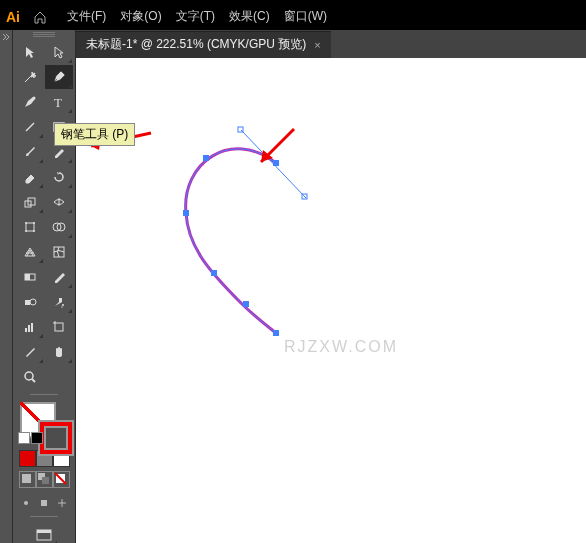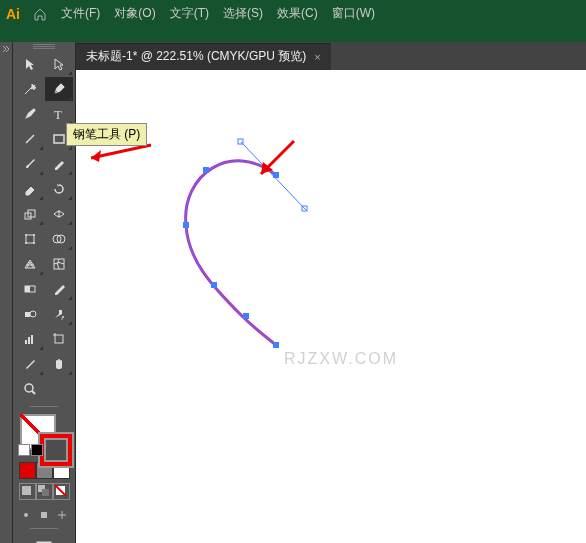--- a/index.html
+++ b/index.html
@@ -1,19 +1,19 @@
 <!DOCTYPE html>
 <html><head>
 <meta charset="utf-8">
 <style>
 body{margin:0;font-family:"Microsoft YaHei",Arial,sans-serif;font-size:12px;color:#ddd;background:#fff;width:586px;height:543px;overflow:hidden;position:relative}
-.titlebar{height:42px;background:#14532d;display:flex;align-items:flex-start}
+.titlebar{height:30px;background:#000000;display:flex;align-items:flex-end}
 .logo{width:26px;height:27px;display:flex;align-items:center;justify-content:center;color:#ff9a00;font-weight:bold;font-size:14px}
 .home-icon{width:28px;height:27px;display:flex;align-items:center;justify-content:center;color:#999}
-.menus{display:flex;margin-left:0}
+.menus{display:flex;margin-left:6px}
 .menu{padding:0 7px;height:27px;display:flex;align-items:center;color:#ccc}
 .below{display:flex;height:516px}
 .controlbar{width:12px;background:#535353;border-right:1px solid #2a2a2a}
 .ctrlbtn{height:10px;display:flex;align-items:center;justify-content:center;margin-top:2px}
 .toolcol{width:62px;background:#535353;border-right:1px solid #2a2a2a;display:flex;flex-direction:column;align-items:center}
 .grip{width:40px;height:7px;margin-top:2px;display:flex;flex-direction:column;gap:1px;align-items:center}
 .grip-line{width:22px;height:1px;background:#777}
 .toolgrid{display:grid;grid-template-columns:28px 28px;gap:1px;margin-top:2px}
 .tool{width:28px;height:24px;background:#535353;display:flex;align-items:center;justify-content:center;position:relative;color:#ddd}
 .tool.sel{background:#2a2a2a}
@@ -30,42 +30,41 @@
 .mini{width:10px;height:10px;border:1px solid #888;background:#333}
 .swatches{display:flex;margin-top:6px}
 .sw{width:15px;height:15px;border:1px solid #333}
 .modes{display:flex;margin-top:6px}
 .md{width:18px;height:18px;display:flex;align-items:center;justify-content:center;color:#bbb}
 .tabstrip{height:28px;background:#434343;display:flex;align-items:center;}
 .tab{height:26px;display:flex;align-items:center;padding:0 10px;background:#323232;color:#eee;font-size:12px;gap:8px;border-top:1px solid #222}
 .tab-close{color:#aaa;font-size:11px}
 .canvas-area{flex:1;background:#fff;position:relative}
 .canvas-inner{position:absolute;left:0;top:0;right:0;bottom:0}
-.tooltip{position:absolute;left:66px;top:123px;background:#efefae;border:1px solid #888;padding:2px 6px;color:#000;font-size:12px;z-index:50}
+.tooltip{position:absolute;left:54px;top:123px;background:#efefae;border:1px solid #888;padding:2px 6px;color:#000;font-size:12px;z-index:50}
 .red-arrow{position:absolute;z-index:30}
 .watermark{position:absolute;left:175px;top:255px;font-size:20px;color:rgba(120,120,120,0.35);font-weight:bold;letter-spacing:1px}
 .watermark-sub{position:absolute;left:208px;top:280px;font-size:16px;color:rgba(120,120,120,0.35);letter-spacing:2px}
 .right{flex:1;display:flex;flex-direction:column;background:#4d4d4d}
 svg{pointer-events:none}
 </style>
 </head>
 <body>
 
 <div class="titlebar">
   <div class="logo">Ai</div>
   <div class="home-icon">
     <svg width="14" height="14" viewBox="0 0 14 14">
         <path d="M2 7 L7 2 L12 7 L12 13 L9 13 L9 9 L5 9 L5 13 L2 13 Z" fill="none" stroke="#aaa" stroke-width="1"></path>
       </svg>
   </div>
   <div class="menus">
     <div class="menu">文件(F)</div>
     <div class="menu">对象(O)</div>
     <div class="menu">文字(T)</div>
-    <div class="menu">选择(S)</div>
     <div class="menu">效果(C)</div>
     <div class="menu">窗口(W)</div>
   </div>
 </div>
 
 <div class="below">
   <div class="controlbar">
     <div class="ctrlbtn">
       <svg width="8" height="8" viewBox="0 0 8 8">
           <path d="M1 1 L4 4 L1 7 M4 1 L7 4 L4 7" stroke="#aaa" fill="none" stroke-width="1"></path>

